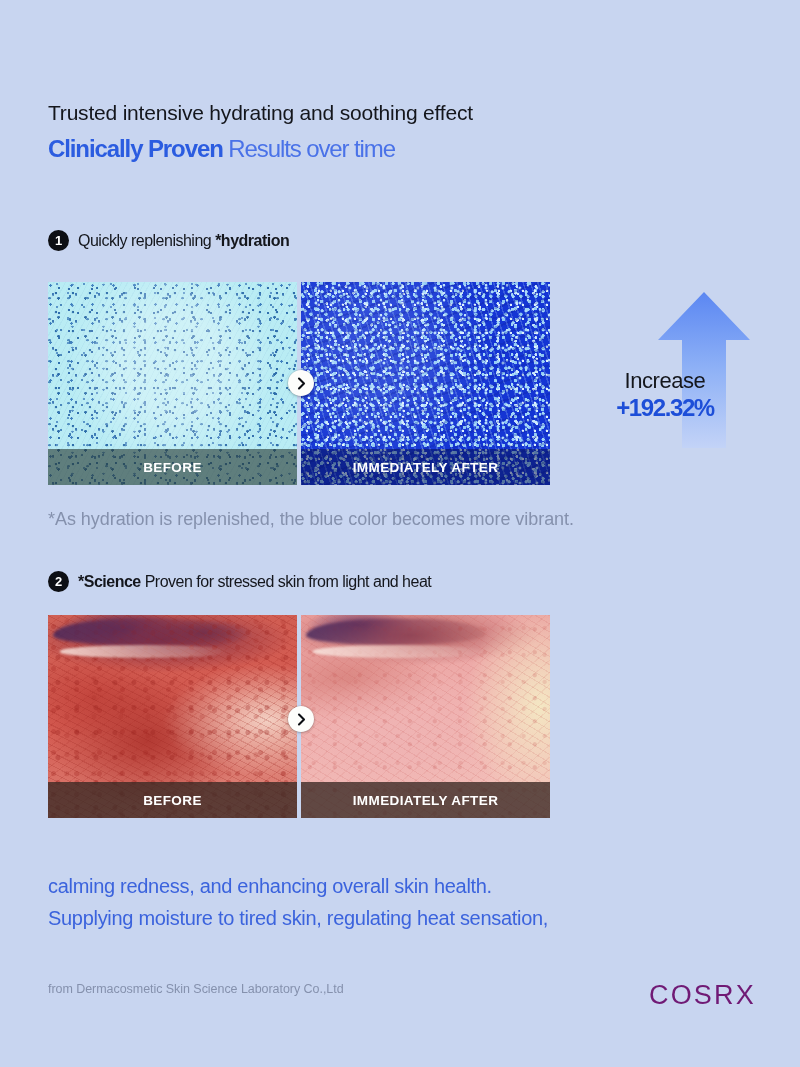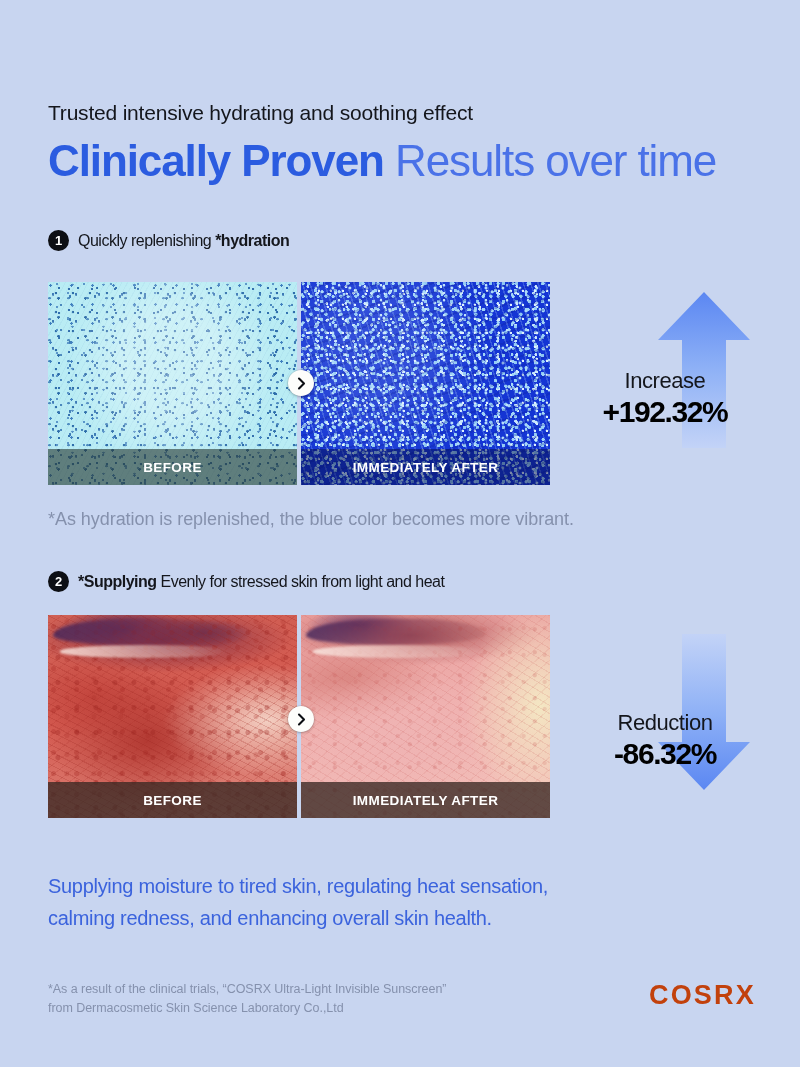--- a/index.html
+++ b/index.html
@@ -33,21 +33,21 @@
   .eyebrow {
     font-size: 21px;
     color: #14161c;
     font-weight: 400;
     letter-spacing: -0.2px;
     line-height: 1.2;
     margin: 0;
   }
   .headline {
     margin: 11px 0 0 0;
-    font-size: 44px;
+    font-size: 24px;
     line-height: 1.12;
     letter-spacing: -1.1px;
     color: #4a72e8;
     font-weight: 400;
     white-space: nowrap;
   }
   .headline .strong {
     font-weight: 700;
     color: #2b5ce0;
   }
@@ -307,23 +307,23 @@
   .stat.st2 .stat-text { top: 78px; }
 
   .stat-caption {
     font-size: 22px;
     color: #14161c;
     letter-spacing: -0.45px;
     font-weight: 400;
     line-height: 1.15;
   }
   .stat-value {
-    font-size: 30px;
+    font-size: 24px;
     font-weight: 700;
-    color: #000000;
+    color: #1d4ed8;
     letter-spacing: -1.4px;
     line-height: 1.12;
     margin-top: 2px;
   }
 
   
   .summary {
     position: absolute;
     left: 48px;
     top: 870px;
@@ -345,22 +345,22 @@
     line-height: 1.55;
     letter-spacing: -0.05px;
   }
   .credit span { display: block; }
 
   .brand {
     position: absolute;
     right: 44px;
     top: 980px;
     font-size: 27px;
-    font-weight: 700;
-    color: #c2410c;
+    font-weight: 400;
+    color: #701a75;
     letter-spacing: 2.2px;
   }
 </style>
 </head>
 <body>
 
 <div class="page">
 
   <div class="header">
     <p class="eyebrow">Trusted intensive hydrating and soothing effect</p>
@@ -405,21 +405,21 @@
       </svg>
     </div>
     <div class="stat-text">
       <div class="stat-caption">Increase</div>
       <div class="stat-value">+192.32%</div>
     </div>
   </div>
 
   <div class="sec-head s2">
     <div class="badge-num">2</div>
-    <div class="sec-title"><span></span><b>*Supplying</b><span> Evenly for stressed skin from light and heat</span></div>
+    <div class="sec-title"><span></span><b>*Science</b><span> Proven for stressed skin from light and heat</span></div>
   </div>
 
   <div class="compare c2">
     <div class="panel p-sooth">
       <div class="tex-before-sooth"></div>
       <div class="sooth-brow"></div>
       <div class="sooth-lash"></div>
       <div class="panel-label label-brown">BEFORE</div>
     </div>
     <div class="panel p-sooth">
@@ -429,44 +429,25 @@
       <div class="panel-label label-brown">IMMEDIATELY AFTER</div>
     </div>
   </div>
 
   <div class="chevron-btn cv2">
     <svg width="11" height="13" viewBox="0 0 11 13" aria-hidden="true">
       <path d="M3 1.5 L8 6.5 L3 11.5" fill="none" stroke="#0b0d12" stroke-width="2.1" stroke-linecap="round" stroke-linejoin="round"></path>
     </svg>
   </div>
 
-  <div class="stat st2">
-    <div class="arrow-down">
-      <svg width="96" height="160" viewBox="0 0 96 160" aria-hidden="true">
-        <defs>
-          <linearGradient id="gradDown" x1="0" y1="0" x2="0" y2="1">
-            <stop offset="0%" stop-color="#c3d3f7"></stop>
-            <stop offset="52%" stop-color="#8db0f6"></stop>
-            <stop offset="100%" stop-color="#5b87f2"></stop>
-          </linearGradient>
-        </defs>
-        <path d="M48 158 L94 110 L70 110 L70 2 L26 2 L26 110 L2 110 Z" fill="url(#gradDown)"></path>
-      </svg>
-    </div>
-    <div class="stat-text">
-      <div class="stat-caption">Reduction</div>
-      <div class="stat-value">-86.32%</div>
-    </div>
-  </div>
 
   <div class="summary">
+    <span>calming redness, and enhancing overall skin health.</span>
     <span>Supplying moisture to tired skin, regulating heat sensation,</span>
-    <span>calming redness, and enhancing overall skin health.</span>
   </div>
 
   <div class="credit">
-    <span>*As a result of the clinical trials, “COSRX Ultra-Light Invisible Sunscreen”</span>
     <span>from Dermacosmetic Skin Science Laboratory Co.,Ltd</span>
   </div>
 
   <div class="brand">COSRX</div>
 
 </div>
 
 </body></html>

